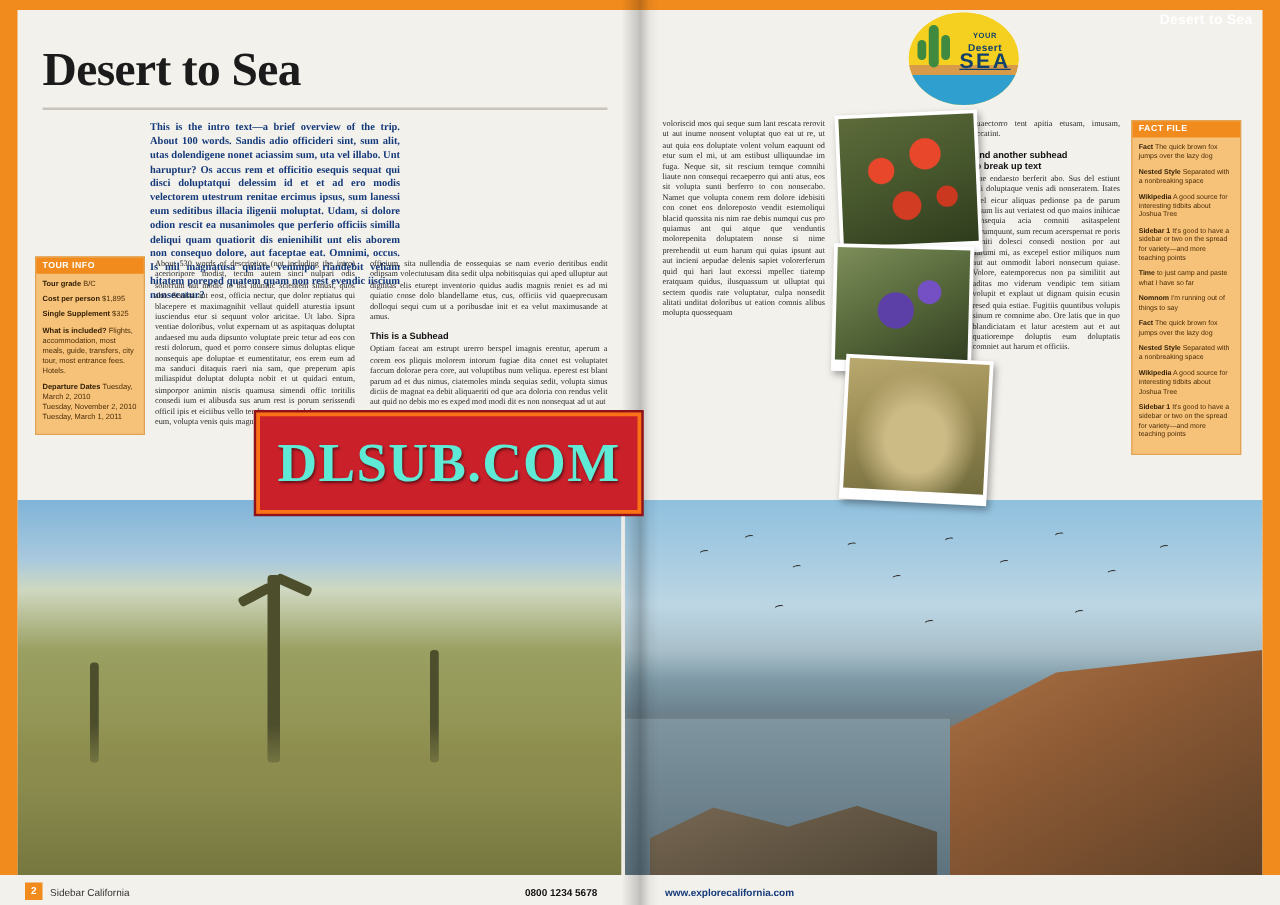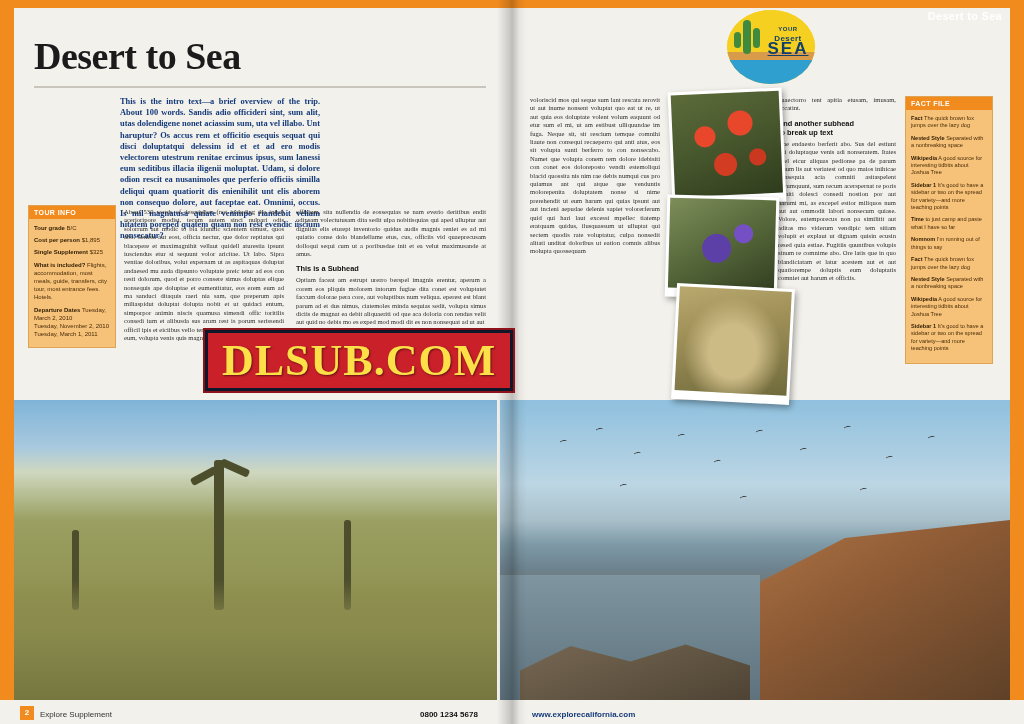--- a/index.html
+++ b/index.html
@@ -170,22 +170,22 @@
   .wm-tc4s{
     position:absolute;right:8px;top:6px;z-index:60;
     font-family:"Liberation Sans", sans-serif;
     font-size:48px;font-weight:bold;color:#fff;
     text-shadow:2px 2px 0 #111, -1px -1px 0 #111, 1px -1px 0 #111, -1px 1px 0 #111;
     letter-spacing:-1px;
   }
   .wm-dlsub{
     position:absolute;left:205px;top:330px;z-index:60;
     font-family:"Liberation Serif", serif;
-    font-size:44px;font-weight:bold;color:#fde047;letter-spacing:1px;
-    background:#c9202a;padding:2px 14px;border:3px solid #0f172a;
+    font-size:44px;font-weight:bold;color:#5eead4;letter-spacing:1px;
+    background:#c9202a;padding:12px 14px;border:3px solid #f97316;
     box-shadow:0 0 0 2px #8d1219;
     text-shadow:1px 1px 2px rgba(0,0,0,.5);
   }
   .wm-tx{
     position:absolute;right:12px;bottom:2px;z-index:60;
     font-size:18px;font-weight:bold;color:#c9202a;
     text-shadow:1px 1px 0 #fff;
   }
   .wm-tx .net{color:#1b1b1b;}
 </style>
@@ -357,20 +357,20 @@
     <div class="bird" style="left:120px;top:84px;"></div>
     <div class="bird" style="left:240px;top:96px;"></div>
     <div class="bird" style="left:360px;top:88px;"></div>
   </div>
 
   <div class="gutter"></div>
 
   <div class="footer">
     <div class="footer-bar"></div>
     <div class="pagenum">2</div>
-    <div class="foot-left-txt">Explore Supplement</div>
+    <div class="foot-left-txt">Sidebar California</div>
     <div class="foot-phone">0800 1234 5678</div>
     <div class="foot-url">www.explorecalifornia.com</div>
   </div>
 
   <div class="wm-dlsub">DLSUB.COM</div>
 
 </div>
 
 </body></html>

